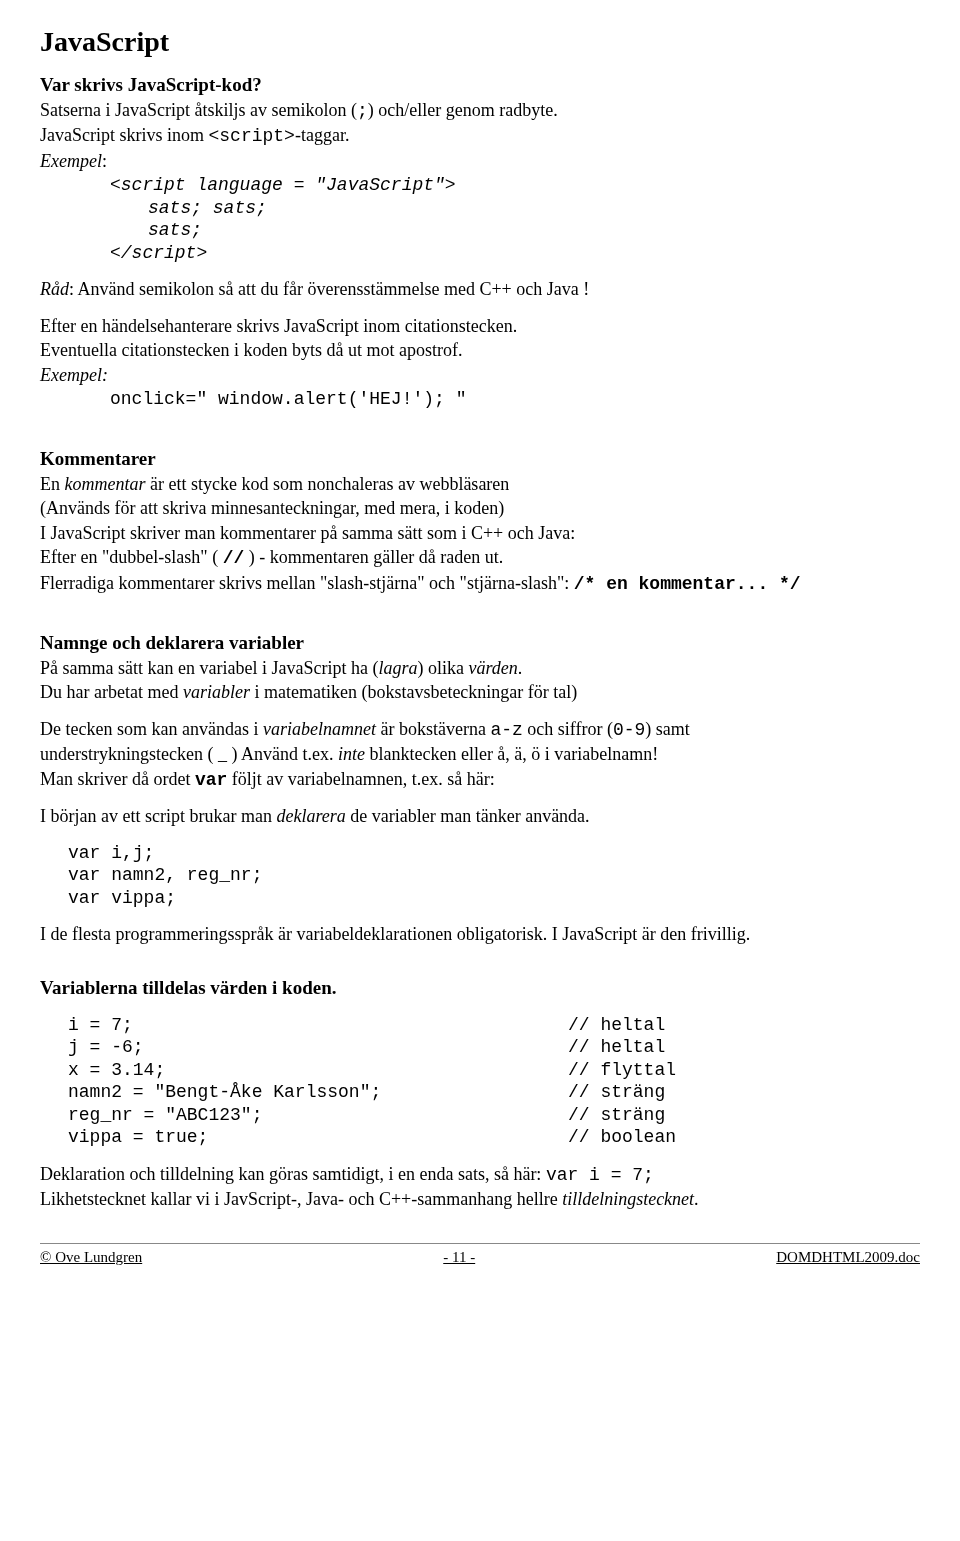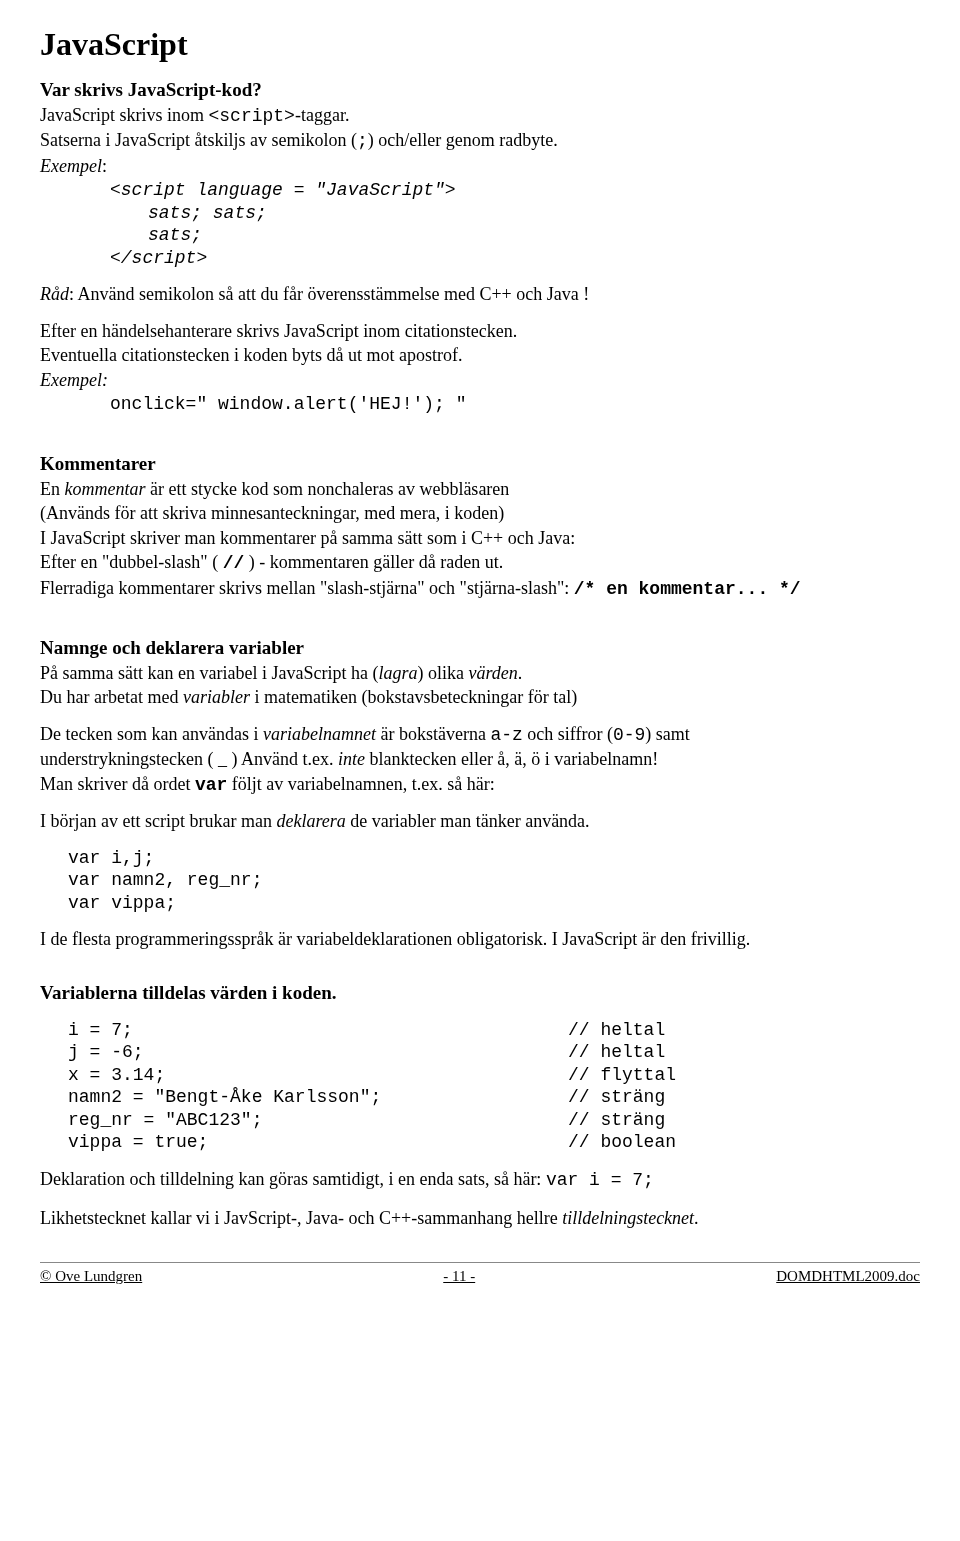--- a/index.html
+++ b/index.html
@@ -7,21 +7,21 @@
     font-size: 18px;
     line-height: 1.25;
     color: #000;
     background: #fff;
     margin: 0;
     padding: 24px 40px 12px 40px;
     width: 960px;
     box-sizing: border-box;
   }
   h1 {
-    font-size: 32px;
+    font-size: 28px;
     font-weight: bold;
     margin: 0 0 14px 0;
   }
   h2 {
     font-size: 19px;
     font-weight: bold;
     margin: 0 0 2px 0;
   }
   p {
     margin: 0 0 2px 0;
@@ -64,24 +64,24 @@
   }
 </style>
 </head>
 <body>
 
 <h1>JavaScript</h1>
 
 <div class="block">
   <h2>Var skrivs JavaScript-kod?</h2>
   <p>
-    <span>JavaScript skrivs inom </span><span class="mono">&lt;script&gt;</span><span>-taggar.</span>
+    <span>Satserna i JavaScript åtskiljs av semikolon (</span><span class="mono">;</span><span>) och/eller genom radbyte.</span>
   </p>
   <p>
-    <span>Satserna i JavaScript åtskiljs av semikolon (</span><span class="mono">;</span><span>) och/eller genom radbyte.</span>
+    <span>JavaScript skrivs inom </span><span class="mono">&lt;script&gt;</span><span>-taggar.</span>
   </p>
   <p>
     <span class="italic">Exempel</span><span>:</span>
   </p>
   <div class="mono italic">
     <div class="indent">&lt;script language = "JavaScript"&gt;</div>
     <div class="indent2">sats; sats;</div>
     <div class="indent2">sats;</div>
     <div class="indent">&lt;/script&gt;</div>
   </div>
@@ -161,21 +161,21 @@
         <div>// sträng</div>
       </div>
     <div class="row2col">
         <div class="left">vippa = true;</div>
         <div>// boolean</div>
       </div>
   </div>
   <p style="margin-top:14px;">
     <span>Deklaration och tilldelning kan göras samtidigt, i en enda sats, så här:   </span><span class="mono">var i = 7;</span>
   </p>
-  <p style="margin-top:16px;">
+  <p style="margin-top:2px;">
     <span>Likhetstecknet kallar vi i JavScript-, Java- och C++-sammanhang  hellre </span><span class="italic">tilldelningstecknet</span><span>.</span>
   </p>
 </div>
 
 <div class="footer">
   <span>© Ove Lundgren</span>
   <span>- 11 -</span>
   <span>DOMDHTML2009.doc</span>
 </div>
 

